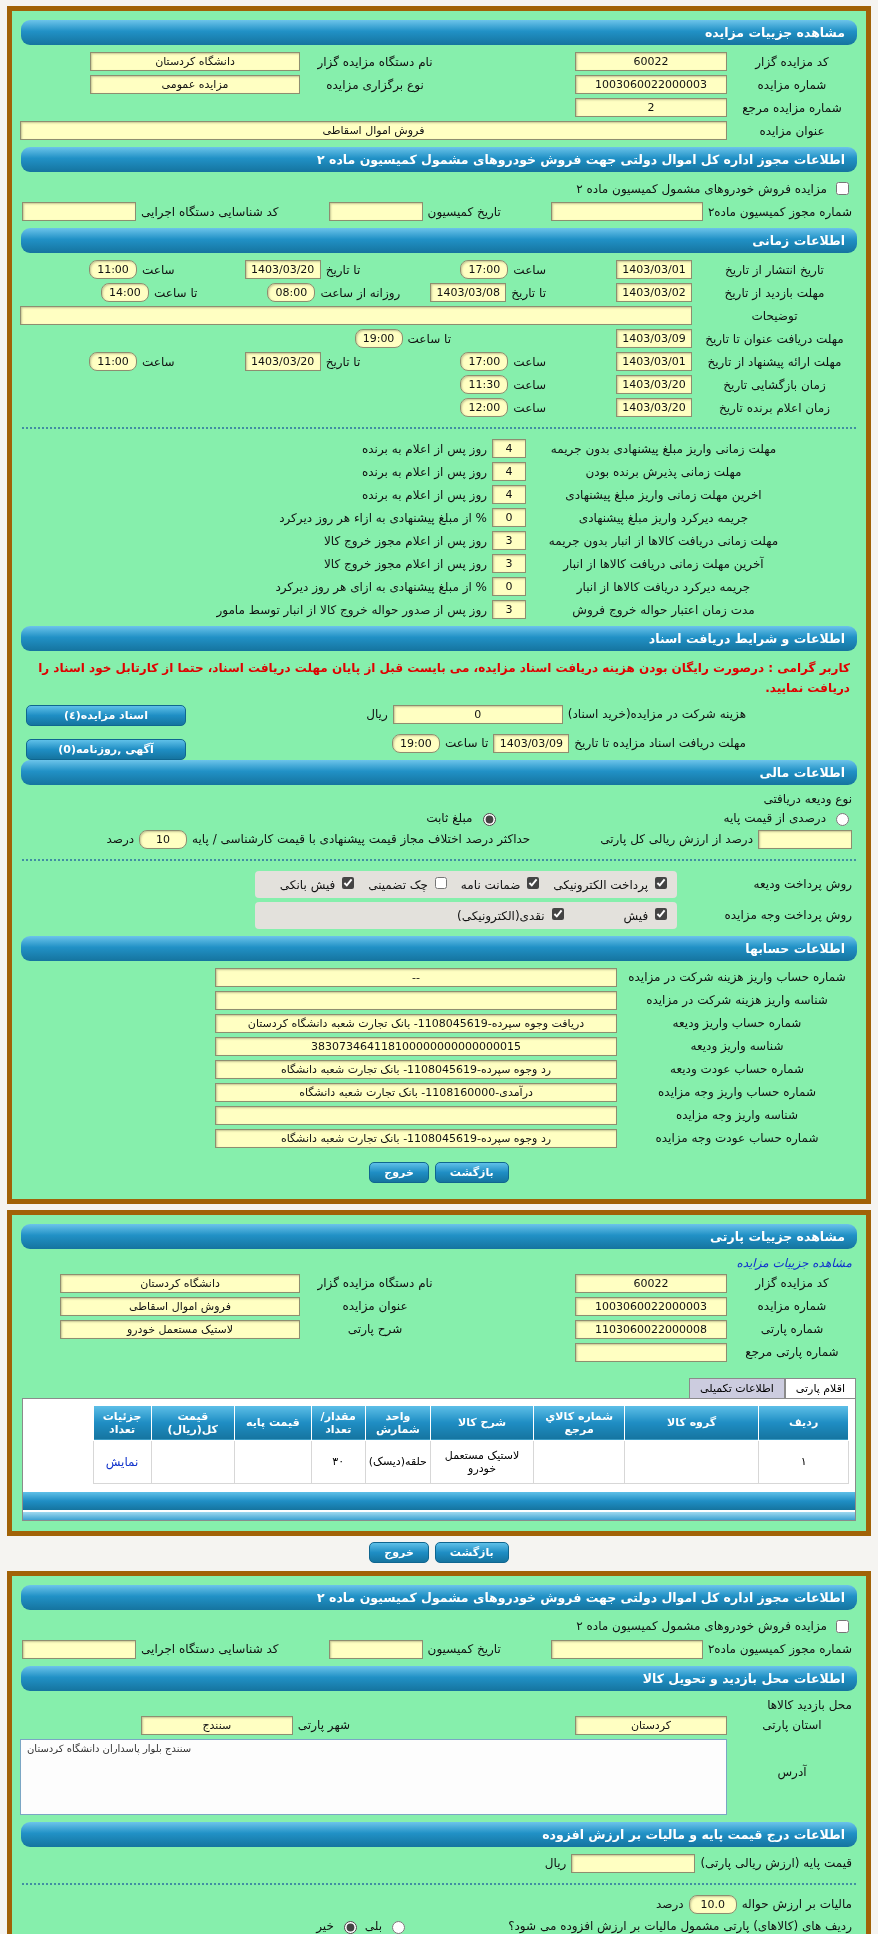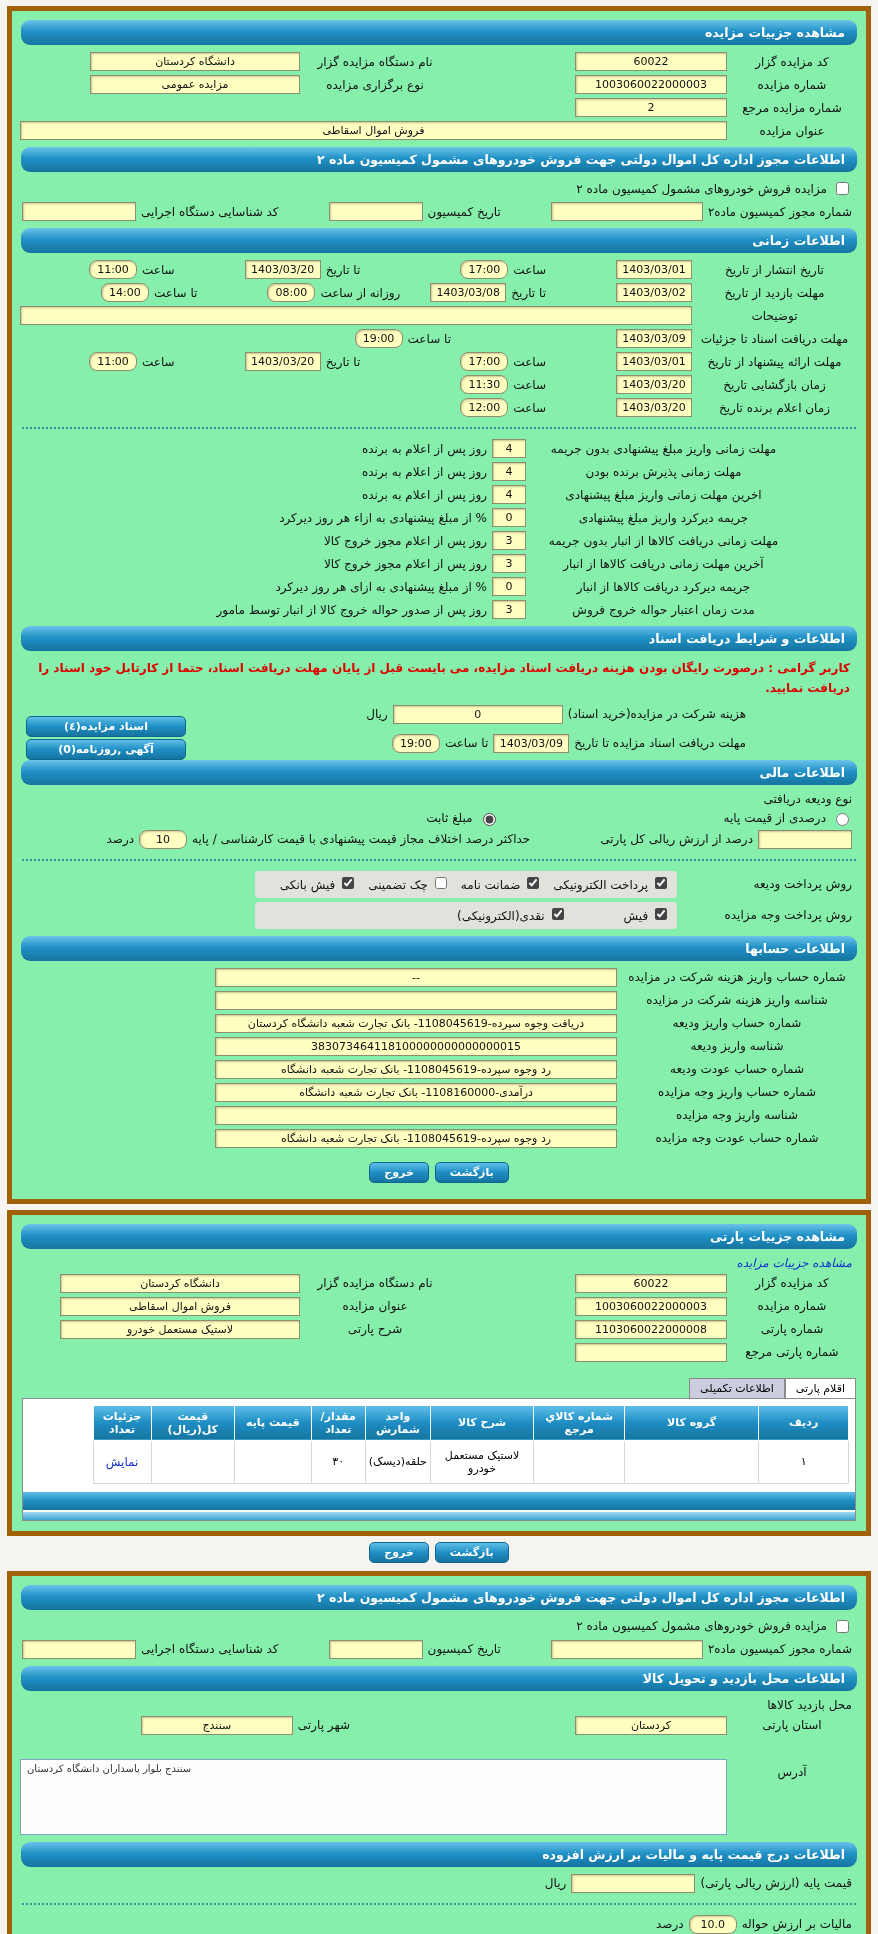--- a/index.html
+++ b/index.html
@@ -42,21 +42,21 @@
   table.items{border-collapse:collapse;width:100%;direction:rtl;font-size:11px;}
   table.items th{background:linear-gradient(to bottom,#5fc0e8 0%,#1f8ec4 50%,#15749f 100%);
        color:#fff;font-weight:bold;border:1px solid #fff;padding:4px 2px;font-size:11px;}
   table.items th.gutter{background:#fff;border:none;}
   table.items td{background:#fff;border:1px solid #d7d7d7;padding:4px 3px;text-align:center;height:34px;}
   table.items td.gutter{border:none;}
   .tfoot{background:linear-gradient(to bottom,#5fc0e8 0%,#1f8ec4 50%,#15749f 100%);
          height:18px;margin:6px -6px 0 -6px;border-top:2px solid #fff;}
   .tfoot2{background:linear-gradient(to bottom,#9ed9f0 0%,#3fa3d2 100%);height:8px;margin:2px -6px 0 -6px;}
   .ta{background:#fdfdfd;border:1px solid #7ba6c4;height:68px;font-size:10px;padding:3px 6px;
-      text-align:left;direction:rtl;color:#333;flex:1;overflow:hidden;margin-top:20px;}
+      text-align:left;direction:rtl;color:#333;flex:1;overflow:hidden;}
 </style>
 </head>
 <body>
 
 <div class="page">
 
   <div class="panel">
     <div class="hdr">مشاهده جزییات مزایده</div>
 
     <div class="r">
@@ -123,21 +123,21 @@
       <span class="f fw46">08:00</span>
       <span class="sp60"></span>
       <span class="l">تا ساعت</span>
       <span class="f fw46">14:00</span>
     </div>
     <div class="r">
       <span class="l lw155 tleft">توضیحات</span>
       <span class="f fwfull"></span>
     </div>
     <div class="r">
-      <span class="l lw155 tleft">مهلت دریافت اسناد تا جزئیات</span>
+      <span class="l lw155 tleft">مهلت دریافت عنوان تا تاریخ</span>
       <span class="f fw72">1403/03/09</span>
       <span class="sp90"></span>
       <span class="sp60"></span>
       <span class="l">تا ساعت</span>
       <span class="f fw46">19:00</span>
     </div>
     <div class="r">
       <span class="l lw155 tleft">مهلت ارائه پیشنهاد از تاریخ</span>
       <span class="f fw72">1403/03/01</span>
       <span class="sp60"></span>
@@ -204,21 +204,21 @@
     </div>
     <div class="r" style="margin-right:70px">
       <span class="l lw265 tleft">مدت زمان اعتبار حواله خروج فروش</span>
       <span class="f fw30">3</span>
       <span class="l">روز پس از صدور حواله خروج کالا از انبار توسط مامور</span>
     </div>
 
     <div class="hdr">اطلاعات و شرایط دریافت اسناد</div>
     <div class="notice">کاربر گرامی : درصورت رایگان بودن هزینه دریافت اسناد مزایده، می بایست قبل از پایان مهلت دریافت اسناد، حتما از کارتابل خود اسناد را دریافت نمایید.</div>
     <div class="docsrel">
-      <button class="btn sidebtn" style="top:11px">اسناد مزایده(٤)</button>
+      <button class="btn sidebtn" style="top:0">اسناد مزایده(٤)</button>
       <button class="btn sidebtn" style="top:34px">آگهی ,روزنامه(0)</button>
       <div class="r" style="margin-right:120px">
         <span class="l">هزینه شرکت در مزایده(خرید اسناد)</span>
         <span class="f fw165">0</span>
         <span class="l">ریال</span>
       </div>
       <div class="r" style="margin-right:120px;margin-top:10px">
         <span class="l">مهلت دریافت اسناد مزایده تا تاریخ</span>
         <span class="f fw72">1403/03/09</span>
         <span class="l">تا ساعت</span>

